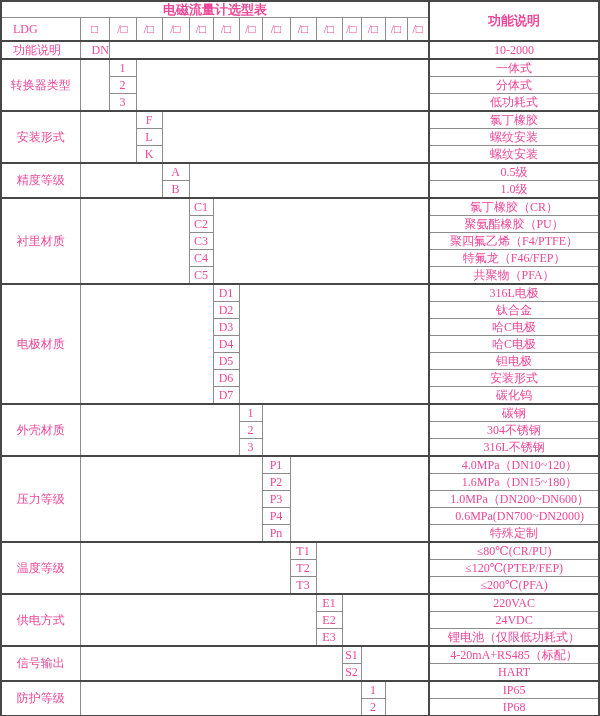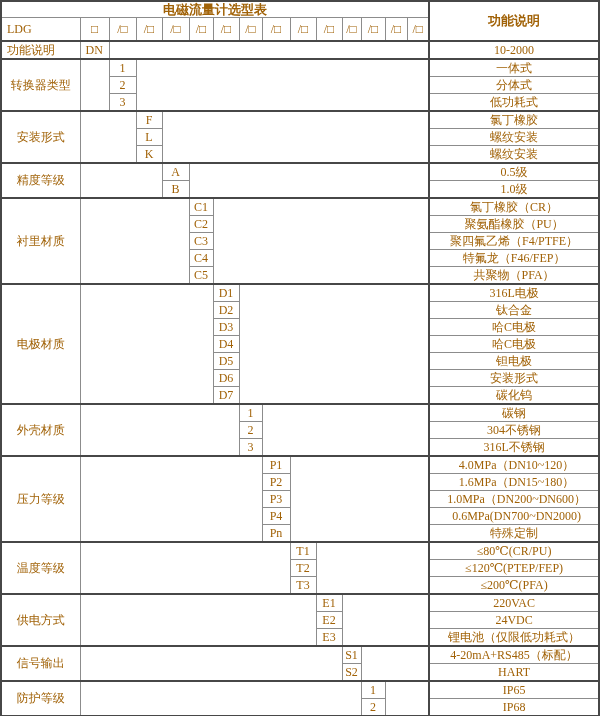--- a/index.html
+++ b/index.html
@@ -1,36 +1,36 @@
 <!DOCTYPE html>
 <html><head>
 <meta charset="utf-8">
 <style>
   html,body{margin:0;padding:0;background:#ffffff;}
   .sheet{
     width:600px;height:716px;box-sizing:border-box;
     font-family:"Liberation Serif","DejaVu Serif",serif;
-    color:#a16207;background:#ffffff;overflow:hidden;
+    color:#ec4899;background:#ffffff;overflow:hidden;
   }
   table.sel{
     border-collapse:collapse;table-layout:fixed;width:600px;
     border:2px solid #474747;
   }
   td{
     border:1px solid #8c8c8c;
     font-size:12px;line-height:15px;height:16px;
     text-align:center;vertical-align:middle;
     padding:0;margin:0;overflow:hidden;white-space:nowrap;
   }
   .title-row td{height:15px;line-height:14px;}
   .ldg-row td{height:22px;line-height:21px;}
   .title{font-weight:bold;font-size:13px;}
   .desc-header{font-weight:bold;font-size:13px;border-left:2px solid #474747;}
   .st{border-top:2px solid #474747;}
-  .la{text-align:left;padding-left:5px;}
+  .la{text-align:left;padding-left:11px;}
   .desc{border-left:2px solid #474747;text-align:center;}
   .box{font-size:12px;}
   .cat{letter-spacing:0px;}
 </style>
 </head>
 <body>
 
 <div class="sheet">
 <table class="sel">
 <colgroup>

